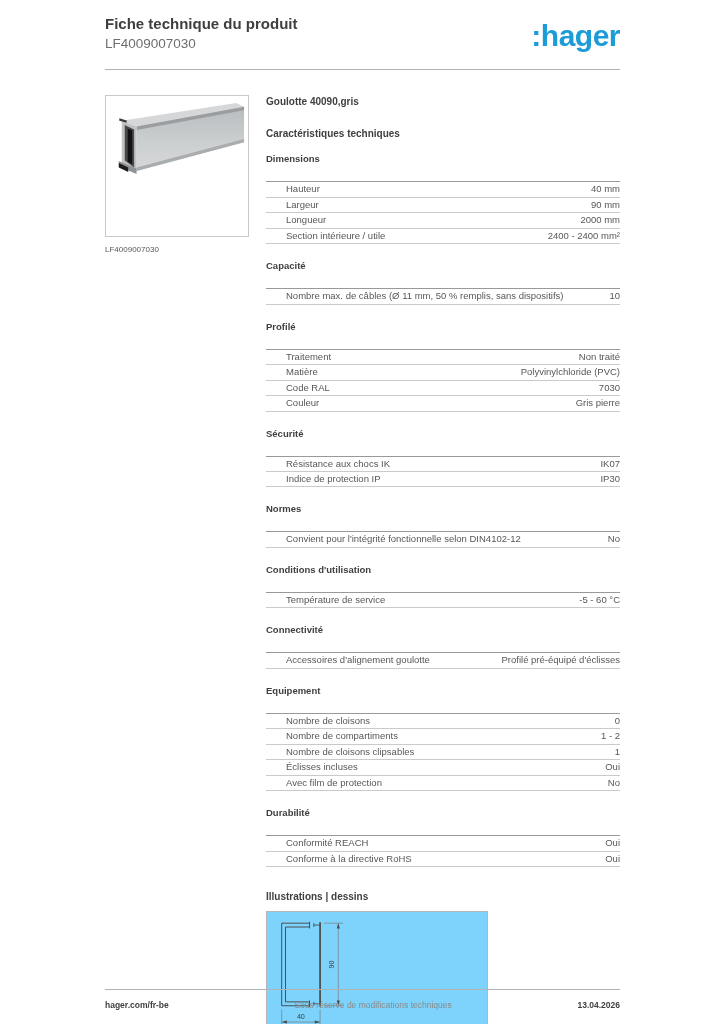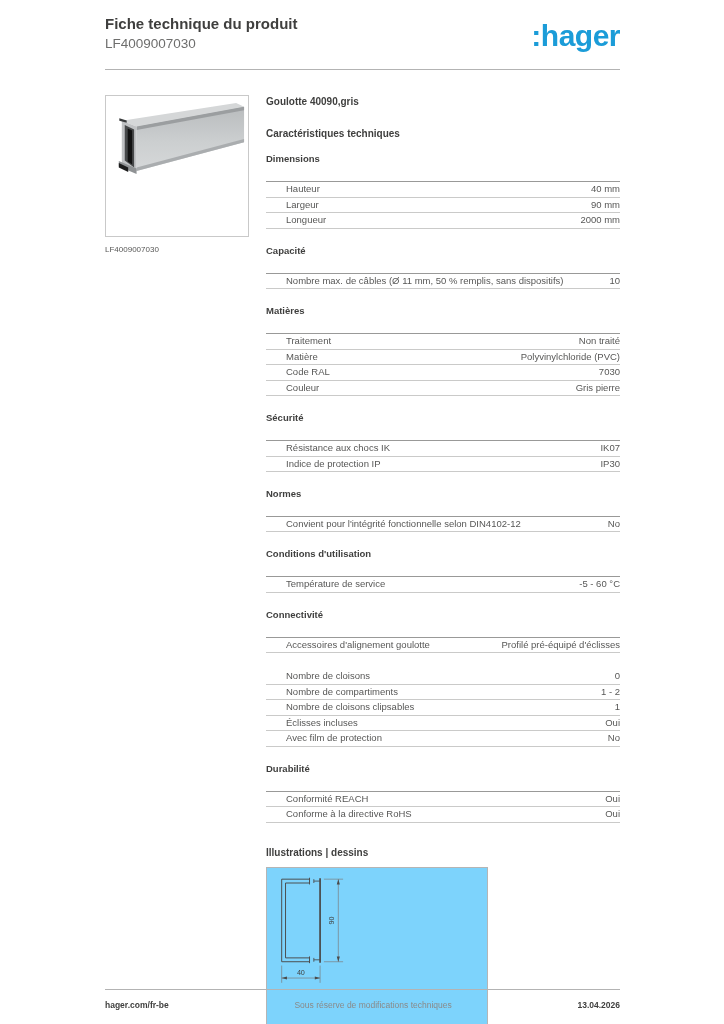--- a/index.html
+++ b/index.html
@@ -136,30 +136,34 @@
               <span class="spec-value">40 mm</span>
             </div>
             <div class="spec-row">
               <span class="spec-label">Largeur</span>
               <span class="spec-value">90 mm</span>
             </div>
             <div class="spec-row">
               <span class="spec-label">Longueur</span>
               <span class="spec-value">2000 mm</span>
             </div>
+            <div class="spec-row">
+              <span class="spec-label">Section intérieure / utile</span>
+              <span class="spec-value">2400 - 2400 mm²</span>
+            </div>
           </div>
           <div class="spec-section">
             <div class="spec-section-title">Capacité</div>
             <div class="spec-row">
               <span class="spec-label">Nombre max. de câbles (Ø 11 mm, 50 % remplis, sans dispositifs)</span>
               <span class="spec-value">10</span>
             </div>
           </div>
           <div class="spec-section">
-            <div class="spec-section-title">Matières</div>
+            <div class="spec-section-title">Profilé</div>
             <div class="spec-row">
               <span class="spec-label">Traitement</span>
               <span class="spec-value">Non traité</span>
             </div>
             <div class="spec-row">
               <span class="spec-label">Matière</span>
               <span class="spec-value">Polyvinylchloride (PVC)</span>
             </div>
             <div class="spec-row">
               <span class="spec-label">Code RAL</span>
@@ -196,20 +200,21 @@
             </div>
           </div>
           <div class="spec-section">
             <div class="spec-section-title">Connectivité</div>
             <div class="spec-row">
               <span class="spec-label">Accessoires d'alignement goulotte</span>
               <span class="spec-value">Profilé pré-équipé d'éclisses</span>
             </div>
           </div>
           <div class="spec-section">
+            <div class="spec-section-title">Equipement</div>
             <div class="spec-row">
               <span class="spec-label">Nombre de cloisons</span>
               <span class="spec-value">0</span>
             </div>
             <div class="spec-row">
               <span class="spec-label">Nombre de compartiments</span>
               <span class="spec-value">1 - 2</span>
             </div>
             <div class="spec-row">
               <span class="spec-label">Nombre de cloisons clipsables</span>

